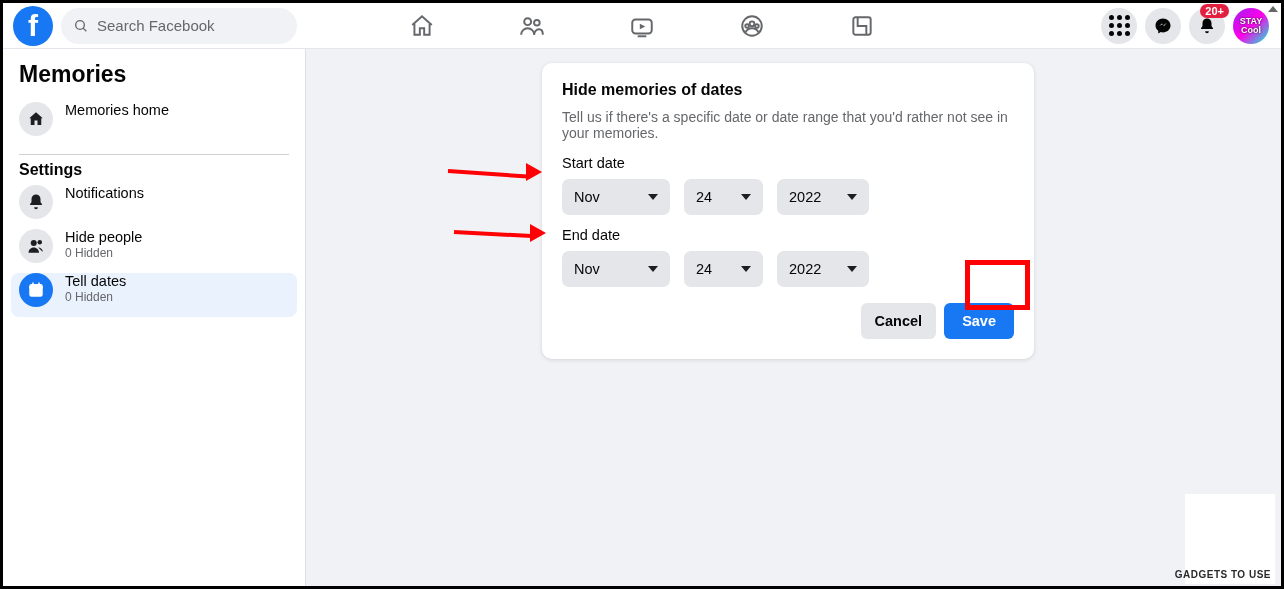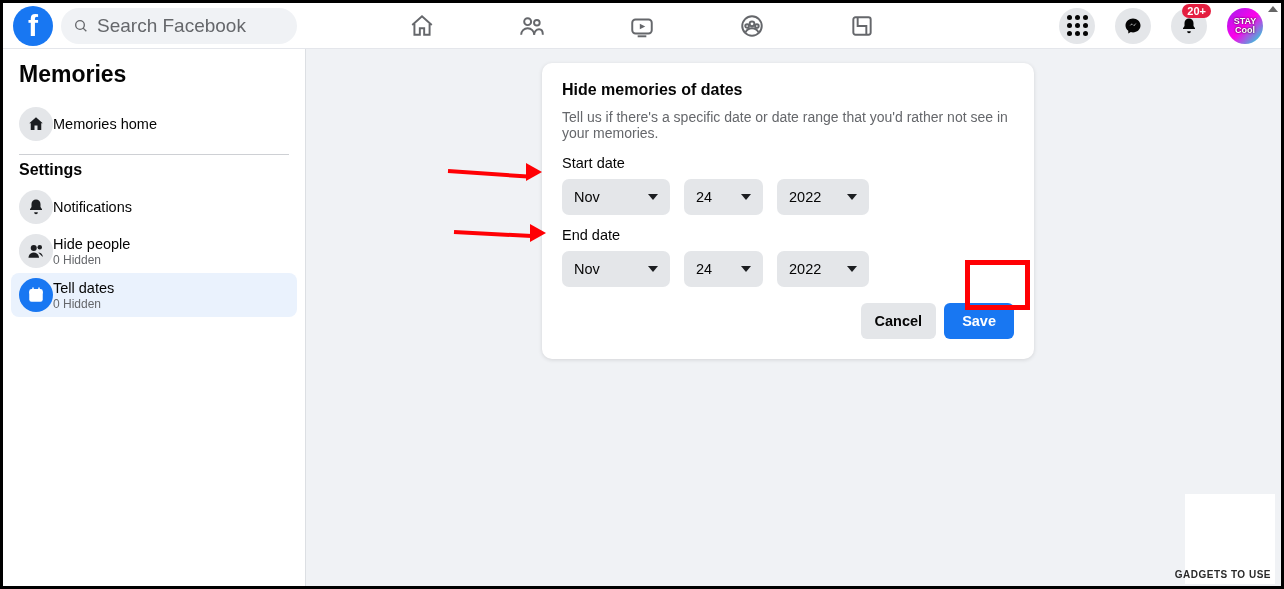--- a/index.html
+++ b/index.html
@@ -1,40 +1,40 @@
 <!DOCTYPE html>
 <html><head>
 <meta charset="utf-8">
 <style>
   * { box-sizing: border-box; margin: 0; padding: 0; font-family: -apple-system, BlinkMacSystemFont, "Segoe UI", Helvetica, Arial, sans-serif; }
   body { width: 1284px; height: 589px; border: 3px solid #000; overflow: hidden; background: #f0f2f5; position: relative; }
 
   
   .topbar { display:flex; align-items:center; height:46px; background:#fff; border-bottom:1px solid #e4e6eb; position:relative; }
   .fb-logo { width:40px; height:40px; margin-left:10px; border-radius:50%; background:#1877f2; display:flex; align-items:center; justify-content:center; color:#fff; font-weight:900; font-family:"Segoe UI",Arial; font-size:30px; }
-  .search-pill { margin-left:8px; width:236px; height:36px; border-radius:20px; background:#f0f2f5; display:flex; align-items:center; padding:0 12px; color:#65676b; font-size:19px; }
+  .search-pill { margin-left:8px; width:236px; height:36px; border-radius:20px; background:#f0f2f5; display:flex; align-items:center; padding:0 12px; color:#65676b; font-size:15px; }
   .search-pill svg { width:16px; height:16px; stroke:#65676b; fill:none; stroke-width:2; margin-right:8px; }
 
   .center-nav { position:absolute; left:50%; transform:translateX(-50%); display:flex; gap:70px; }
   .center-nav .nav-item svg { width:26px; height:26px; stroke:#65676b; fill:none; stroke-width:1.8; }
   .center-nav .nav-item { display:flex; align-items:center; justify-content:center; width:40px; height:40px; }
 
-  .right-icons { position:absolute; right:18px; display:flex; align-items:flex-end; gap:20px; }
+  .right-icons { position:absolute; right:12px; display:flex; align-items:flex-end; gap:8px; }
   .circle-btn { width:36px; height:36px; border-radius:50%; background:#e4e6e9; display:flex; align-items:center; justify-content:center; position:relative; }
   .circle-btn svg { width:18px; height:18px; fill:#050505; }
   .grid-dots { display:grid; grid-template-columns:repeat(3,5px); grid-template-rows:repeat(3,5px); gap:3px; }
   .grid-dots span { width:5px; height:5px; border-radius:50%; background:#050505; }
   .badge { position:absolute; top:-4px; right:-4px; background:#e41e3f; color:#fff; font-size:11px; font-weight:600; border-radius:10px; padding:1px 5px; }
   .avatar { width:36px; height:36px; border-radius:50%; background:linear-gradient(135deg,#a020f0,#ff00ea,#00ffd5); display:flex; align-items:center; justify-content:center; font-size:9px; font-weight:900; color:#fff; text-shadow:0 0 2px #000; }
   .scroll-arrow { position:absolute; right:3px; top:3px; width:0; height:0; border-left:5px solid transparent; border-right:5px solid transparent; border-bottom:6px solid #666; }
 
   
   .sidebar { position:absolute; top:46px; left:0; width:303px; bottom:0; background:#fff; border-right:1px solid #dcdfe3; padding:12px 8px 0 8px; }
   .sidebar h1 { font-size:23px; font-weight:700; color:#050505; margin:0 8px 14px 8px; }
-  .side-item { display:flex; align-items:center; height:44px; padding:0 8px; border-radius:8px; }
+  .side-item { display:flex; align-items:flex-start; height:44px; padding:0 8px; border-radius:8px; gap:12px; }
   .side-item.active { background:#eaf2fd; }
   .side-ico { width:34px; height:34px; border-radius:50%; background:#e4e6e9; display:flex; align-items:center; justify-content:center; flex-shrink:0; }
   .side-ico.active { background:#1877f2; }
   .side-ico svg { width:18px; height:18px; fill:#1c1e21; }
   .side-ico.active svg { fill:#fff; }
   .side-text { display:flex; flex-direction:column; }
   .side-label { font-size:14.5px; font-weight:500; color:#050505; }
   .side-sub { font-size:12px; color:#65676b; margin-top:1px; }
   .side-divider { border:none; border-top:1px solid #ced0d4; margin:8px 8px 6px 8px; }
   .side-heading { font-size:16px; font-weight:600; color:#050505; margin:2px 8px 6px 8px; }

